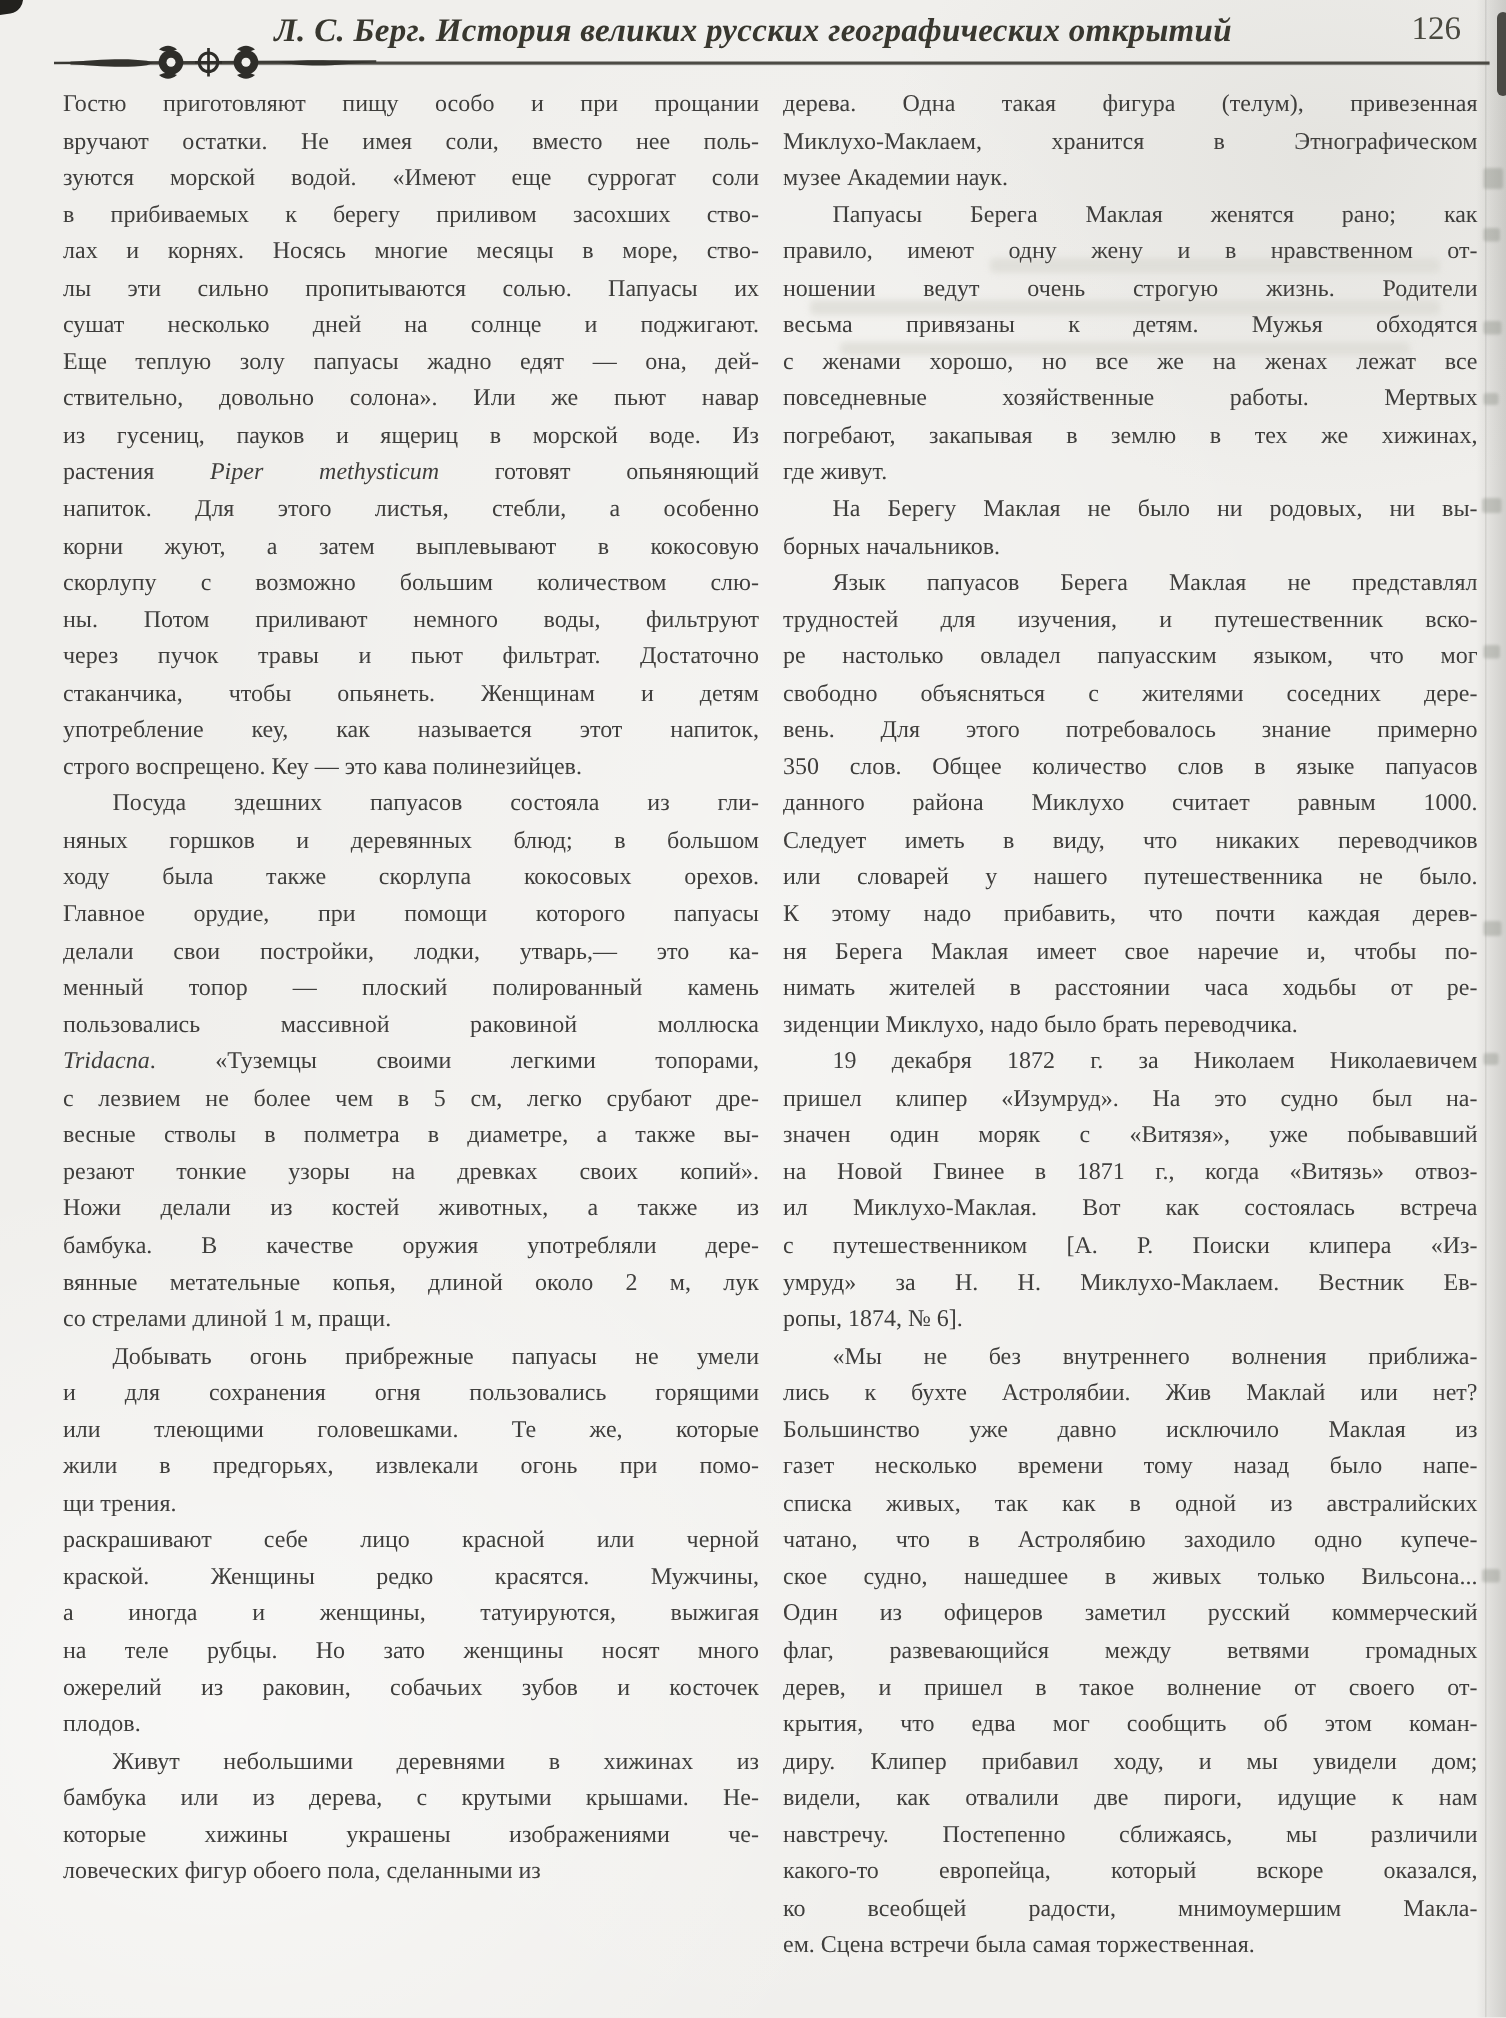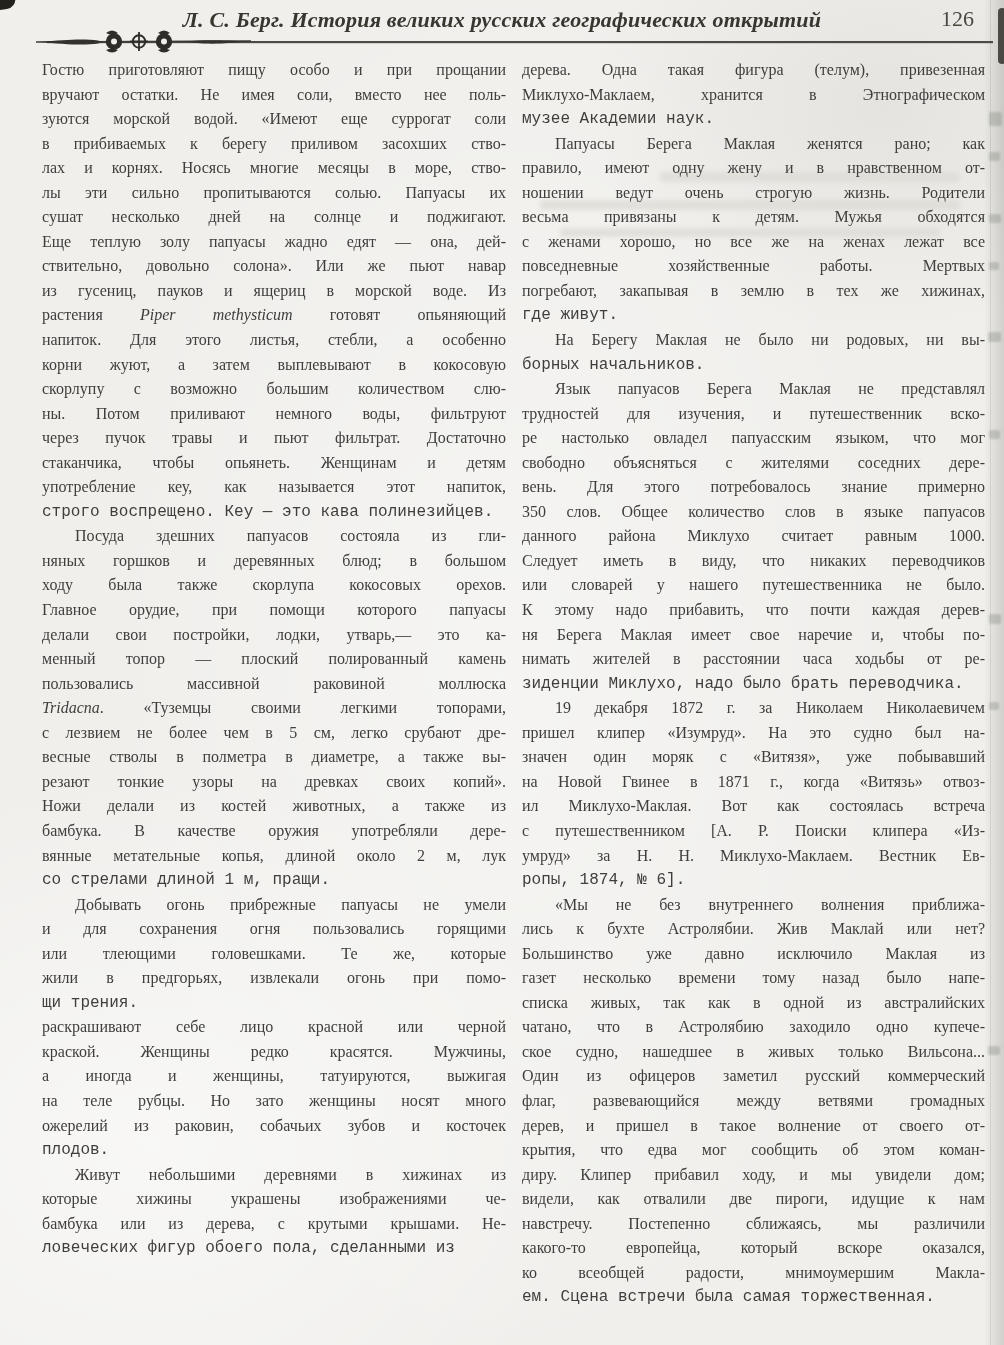--- a/index.html
+++ b/index.html
@@ -28,21 +28,21 @@
   .ornament{position:absolute;top:25px;left:36px;width:215px;height:32px;}
   .col{
     position:absolute;top:58px;font-size:16px;line-height:24.55px;color:#3f3e3c;
   }
   #col-left{left:42px;width:464px;}
   #col-right{left:522px;width:463px;}
   .tline{
     text-align:justify;text-align-last:justify;text-justify:inter-word;
     white-space:nowrap;height:24.55px;overflow:visible;
   }
-  .tline.lastline{text-align:center;text-align-last:left;font-family:Liberation Mono, monospace;}
+  .tline.lastline{text-align:center;text-align-last:left;}
   .tline.indent{text-indent:33px;}
   .tline i{}
   
   .edge-shadow{
     position:absolute;top:0;right:0;width:20px;height:1345px;
     background:linear-gradient(to right, rgba(60,60,55,0) 0%, rgba(60,60,55,0.10) 55%, rgba(60,60,55,0.18) 100%);
   }
   .edge-line{position:absolute;top:0;right:13px;width:1px;height:1345px;background:rgba(70,70,64,0.12);}
   .corner-mark{
     position:absolute;top:-3px;left:-4px;width:20px;height:12px;background:#22211e;
@@ -137,22 +137,22 @@
       <div class="tline">или тлеющими головешками. Те же, которые</div>
       <div class="tline">жили в предгорьях, извлекали огонь при помо-</div>
       <div class="tline lastline">щи трения.</div>
       <div class="tline">раскрашивают себе лицо красной или черной</div>
       <div class="tline">краской. Женщины редко красятся. Мужчины,</div>
       <div class="tline">а иногда и женщины, татуируются, выжигая</div>
       <div class="tline">на теле рубцы. Но зато женщины носят много</div>
       <div class="tline">ожерелий из раковин, собачьих зубов и косточек</div>
       <div class="tline lastline">плодов.</div>
       <div class="tline indent">Живут небольшими деревнями в хижинах из</div>
+      <div class="tline">бамбука или из дерева, с крутыми крышами. Не-</div>
       <div class="tline">которые хижины украшены изображениями че-</div>
-      <div class="tline">бамбука или из дерева, с крутыми крышами. Не-</div>
       <div class="tline lastline">ловеческих фигур обоего пола, сделанными из</div>
     </div>
   <div id="col-right" class="col">
       <div class="tline">дерева. Одна такая фигура (телум), привезенная</div>
       <div class="tline">Миклухо-Маклаем, хранится в Этнографическом</div>
       <div class="tline lastline">музее Академии наук.</div>
       <div class="tline indent">Папуасы Берега Маклая женятся рано; как</div>
       <div class="tline">правило, имеют одну жену и в нравственном от-</div>
       <div class="tline">ношении ведут очень строгую жизнь. Родители</div>
       <div class="tline">весьма привязаны к детям. Мужья обходятся</div>

